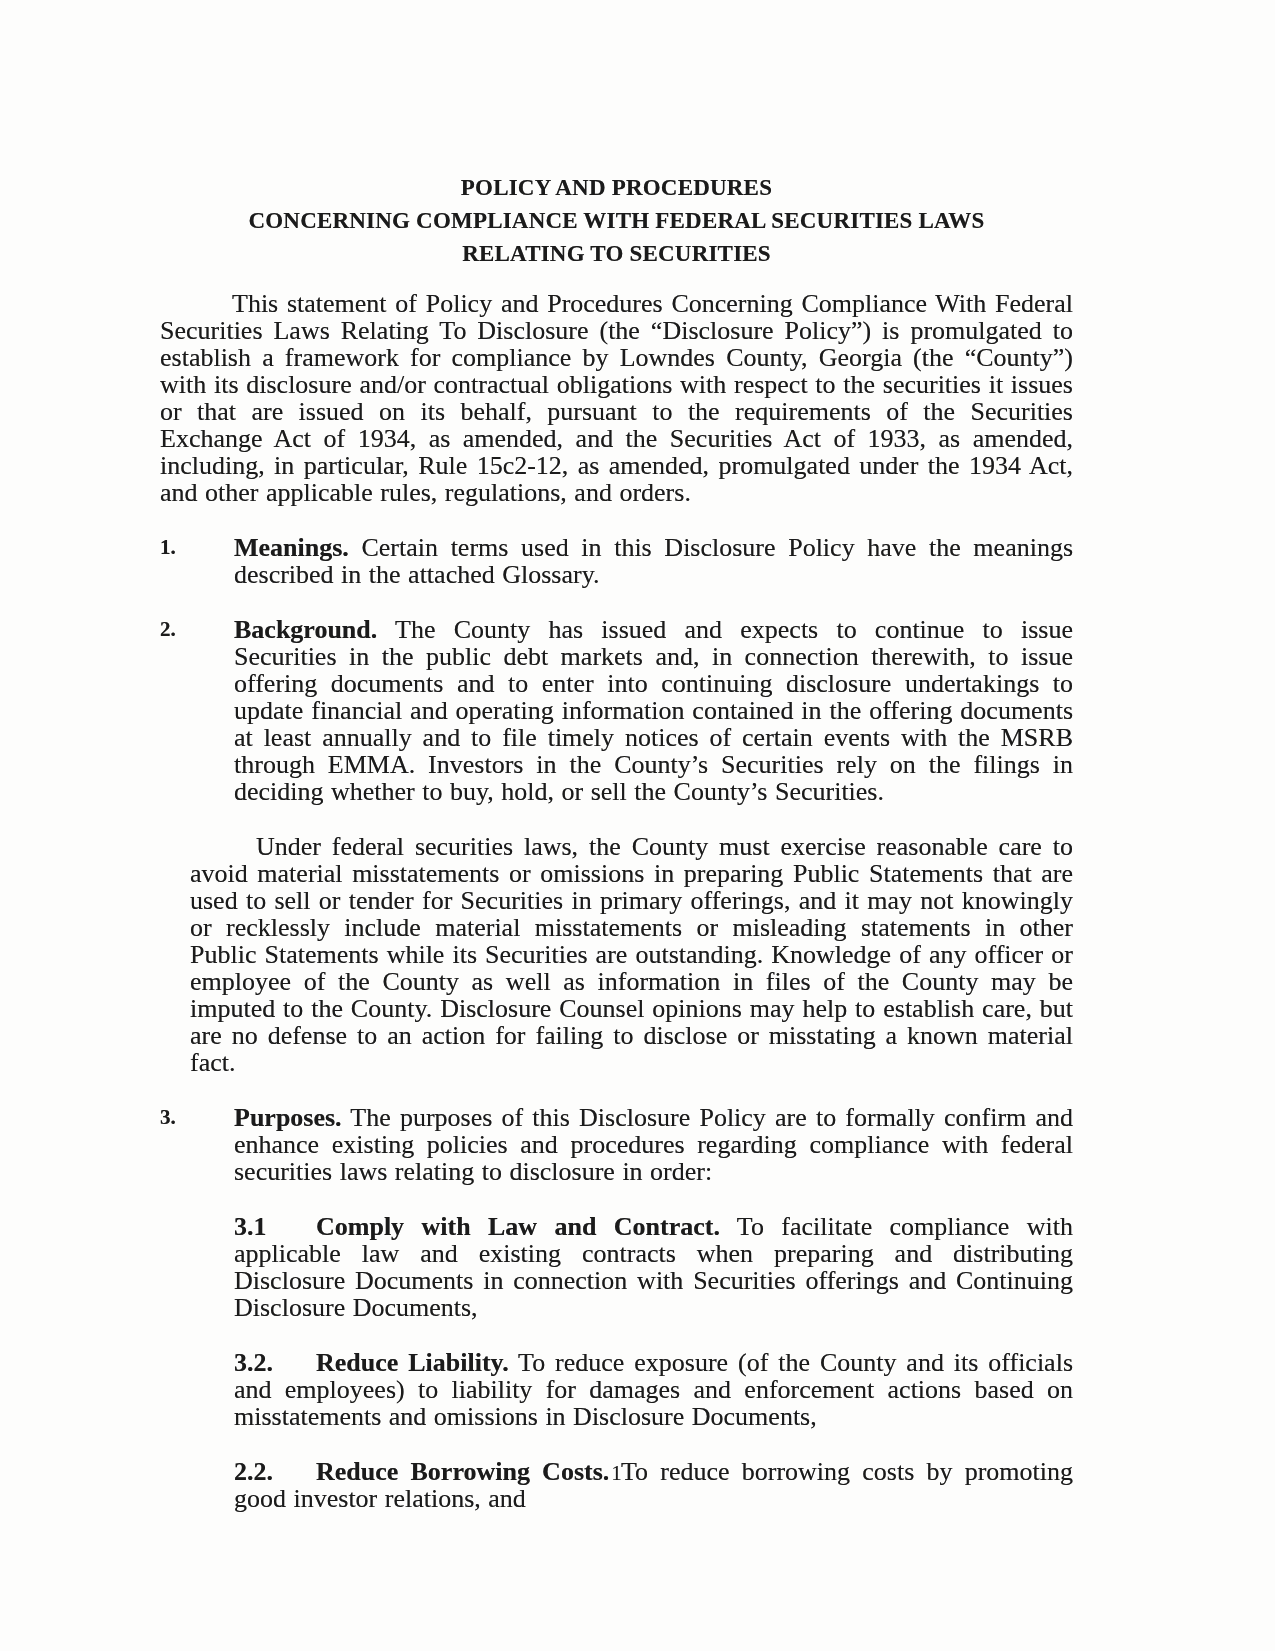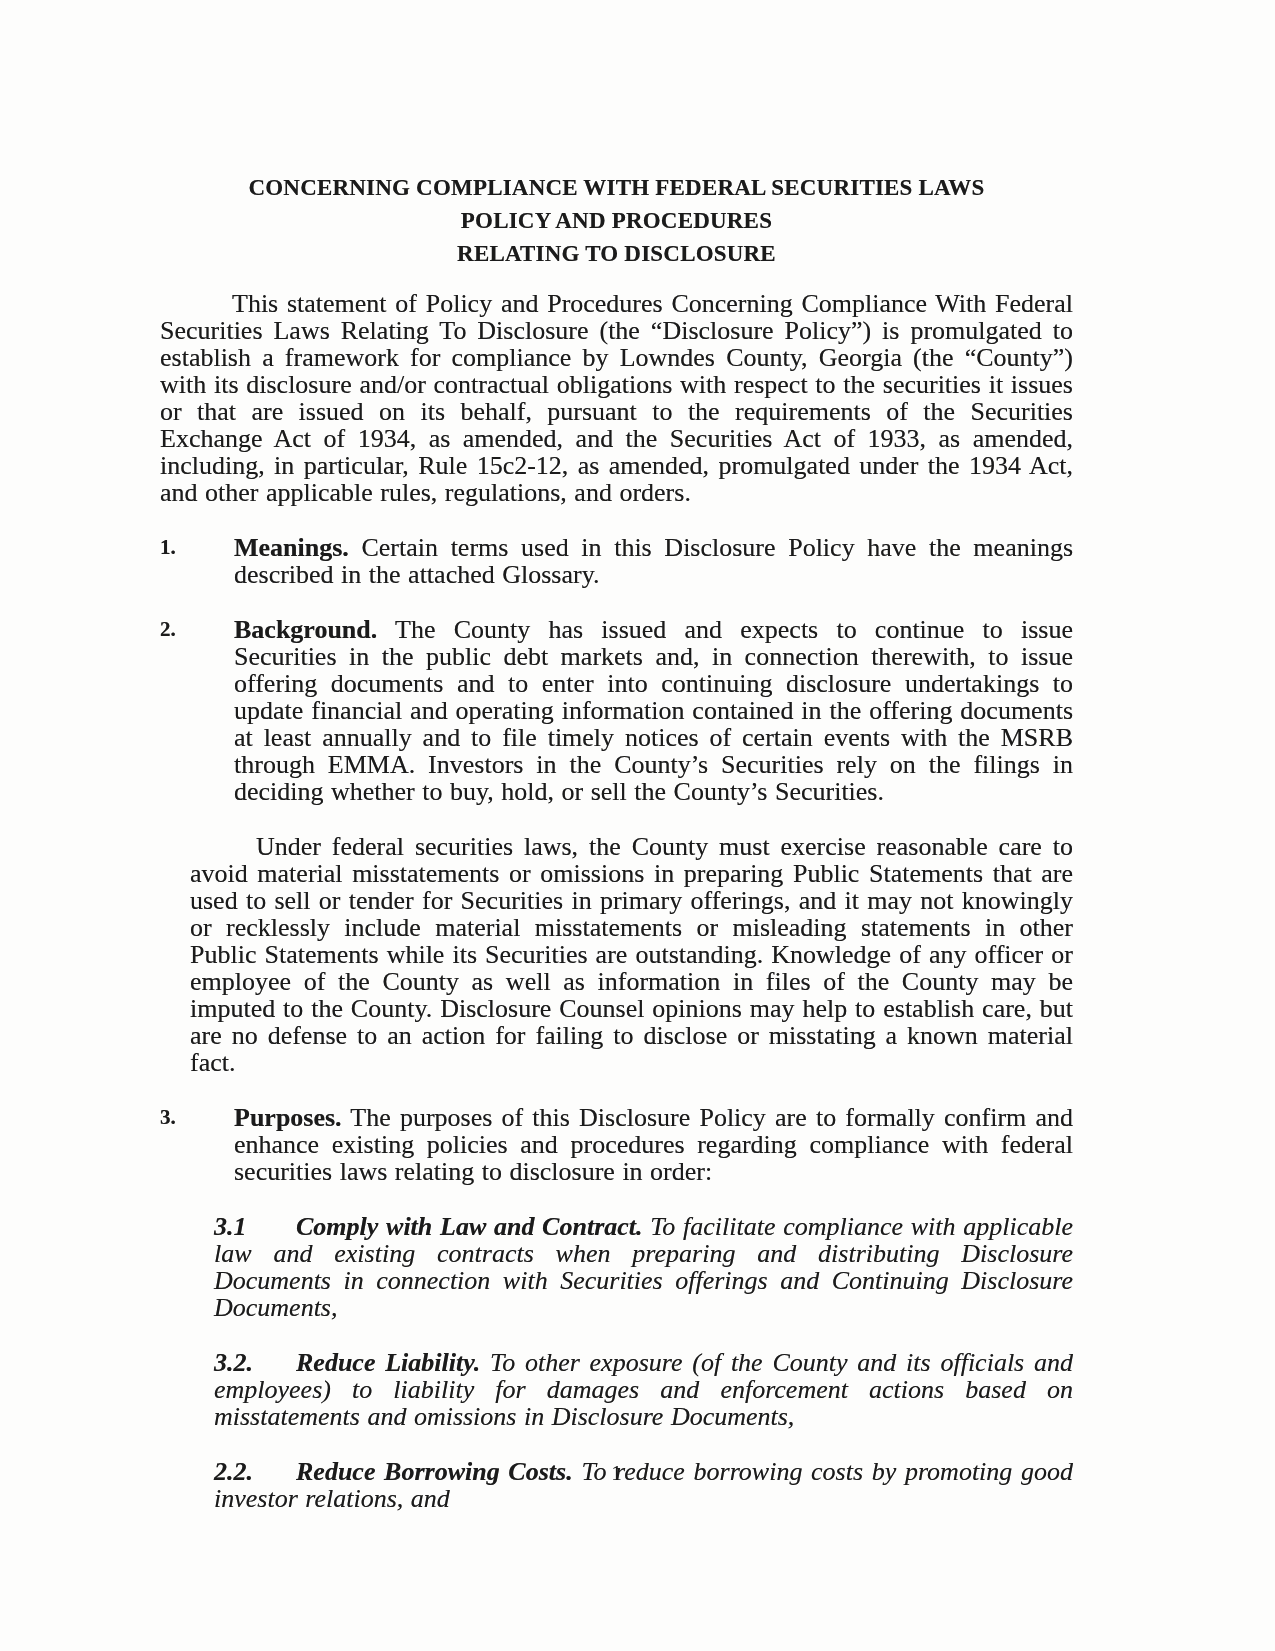--- a/index.html
+++ b/index.html
@@ -52,21 +52,21 @@
     font-weight: bold;
     font-size: 21px;
     line-height: 27px;
   }
   .lead { font-weight: bold; }
   .cont {
     margin-left: 30px;
     text-indent: 66px;
   }
   .subsection { margin: 0 0 28px 0; }
-  .subsection .para { margin-left: 54px; margin-bottom: 0; font-style: italic; }
+  .subsection .para { margin-left: 74px; margin-bottom: 0; }
   .sub-num {
     display: inline-block;
     width: 82px;
     font-weight: bold;
   }
   .page-number {
     position: absolute;
     left: 160px;
     top: 1460px;
     width: 913px;
@@ -75,23 +75,23 @@
     line-height: 27px;
   }
 </style>
 </head>
 <body>
 
 <div class="page">
   <div class="content">
 
     <h1 class="doc-title">
+      <span class="title-line">POLICY AND PROCEDURES</span>
       <span class="title-line">CONCERNING COMPLIANCE WITH FEDERAL SECURITIES LAWS</span>
-      <span class="title-line">POLICY AND PROCEDURES</span>
-      <span class="title-line">RELATING TO DISCLOSURE</span>
+      <span class="title-line">RELATING TO SECURITIES</span>
     </h1>
 
     <p class="para intro">This statement of Policy and Procedures Concerning Compliance With Federal Securities Laws Relating To Disclosure (the “Disclosure Policy”) is promulgated to establish a framework for compliance by Lowndes County, Georgia (the “County”) with its disclosure and/or contractual obligations with respect to the securities it issues or that are issued on its behalf, pursuant to the requirements of the Securities Exchange Act of 1934, as amended, and the Securities Act of 1933, as amended, including, in particular, Rule 15c2-12, as amended, promulgated under the 1934 Act, and other applicable rules, regulations, and orders.</p>
 
     <div class="section">
       <span class="sec-num">1.</span>
       <p class="para"><b class="lead">Meanings.</b> <span>Certain terms used in this Disclosure Policy have the meanings described in the attached Glossary.</span></p>
     </div>
 
     <div class="section">
@@ -104,21 +104,21 @@
     <div class="section">
       <span class="sec-num">3.</span>
       <p class="para"><b class="lead">Purposes.</b> <span>The purposes of this Disclosure Policy are to formally confirm and enhance existing policies and procedures regarding compliance with federal securities laws relating to disclosure in order:</span></p>
     </div>
 
     <div class="subsection">
       <p class="para"><b class="sub-num">3.1</b><b class="lead">Comply with Law and Contract.</b> <span>To facilitate compliance with applicable law and existing contracts when preparing and distributing Disclosure Documents in connection with Securities offerings and Continuing Disclosure Documents,</span></p>
     </div>
 
     <div class="subsection">
-      <p class="para"><b class="sub-num">3.2.</b><b class="lead">Reduce Liability.</b> <span>To other exposure (of the County and its officials and employees) to liability for damages and enforcement actions based on misstatements and omissions in Disclosure Documents,</span></p>
+      <p class="para"><b class="sub-num">3.2.</b><b class="lead">Reduce Liability.</b> <span>To reduce exposure (of the County and its officials and employees) to liability for damages and enforcement actions based on misstatements and omissions in Disclosure Documents,</span></p>
     </div>
 
     <div class="subsection">
       <p class="para"><b class="sub-num">2.2.</b><b class="lead">Reduce Borrowing Costs.</b> <span>To reduce borrowing costs by promoting good investor relations, and</span></p>
     </div>
 
   </div>
 
   <div class="page-number">1</div>
 </div>

